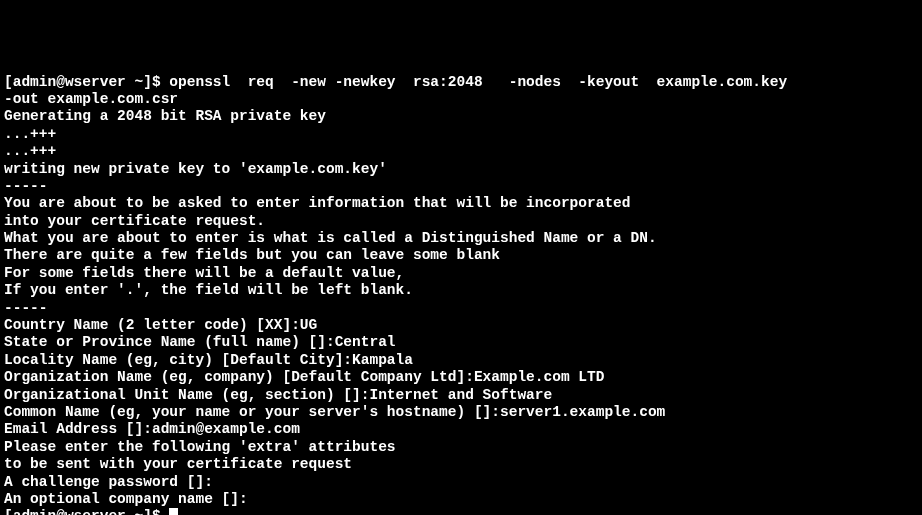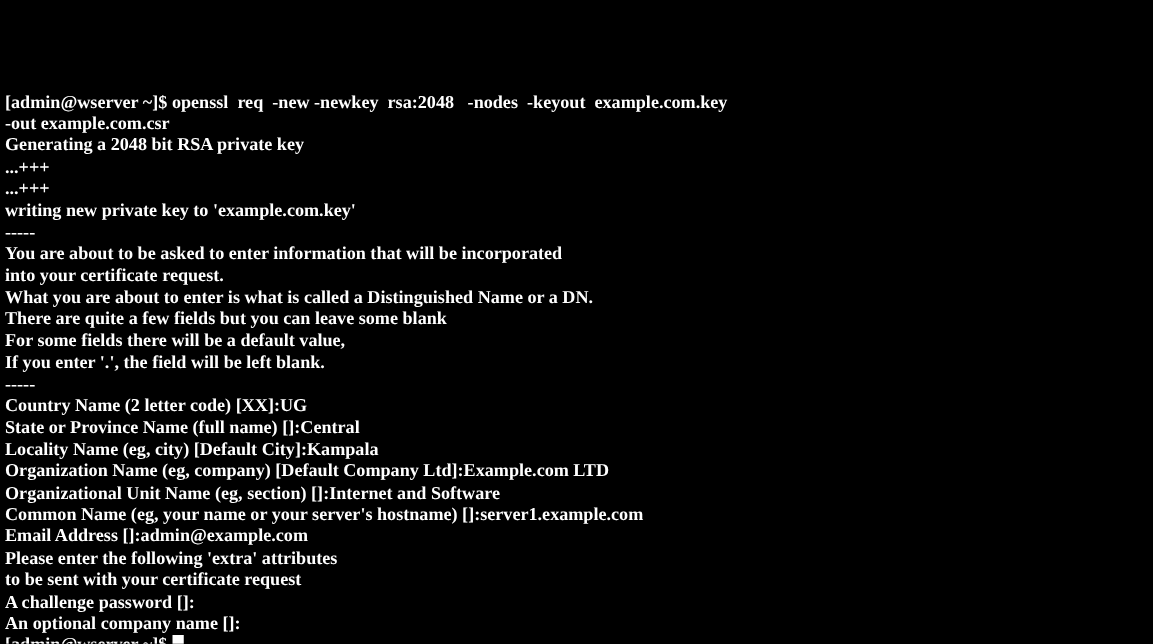--- a/index.html
+++ b/index.html
@@ -19,21 +19,20 @@
       overflow: hidden;
       line-height: 1.2;
       white-space: pre;
     }
     .terminal {
       width: 100%;
       height: 100%;
     }
     .line {
       display: block;
-      font-family: Liberation Serif, serif;
     }
     .cursor {
       display: inline-block;
       width: 9px;
       height: 16px;
       background: #ffffff;
       vertical-align: text-bottom;
     }
   </style>
 </head>

